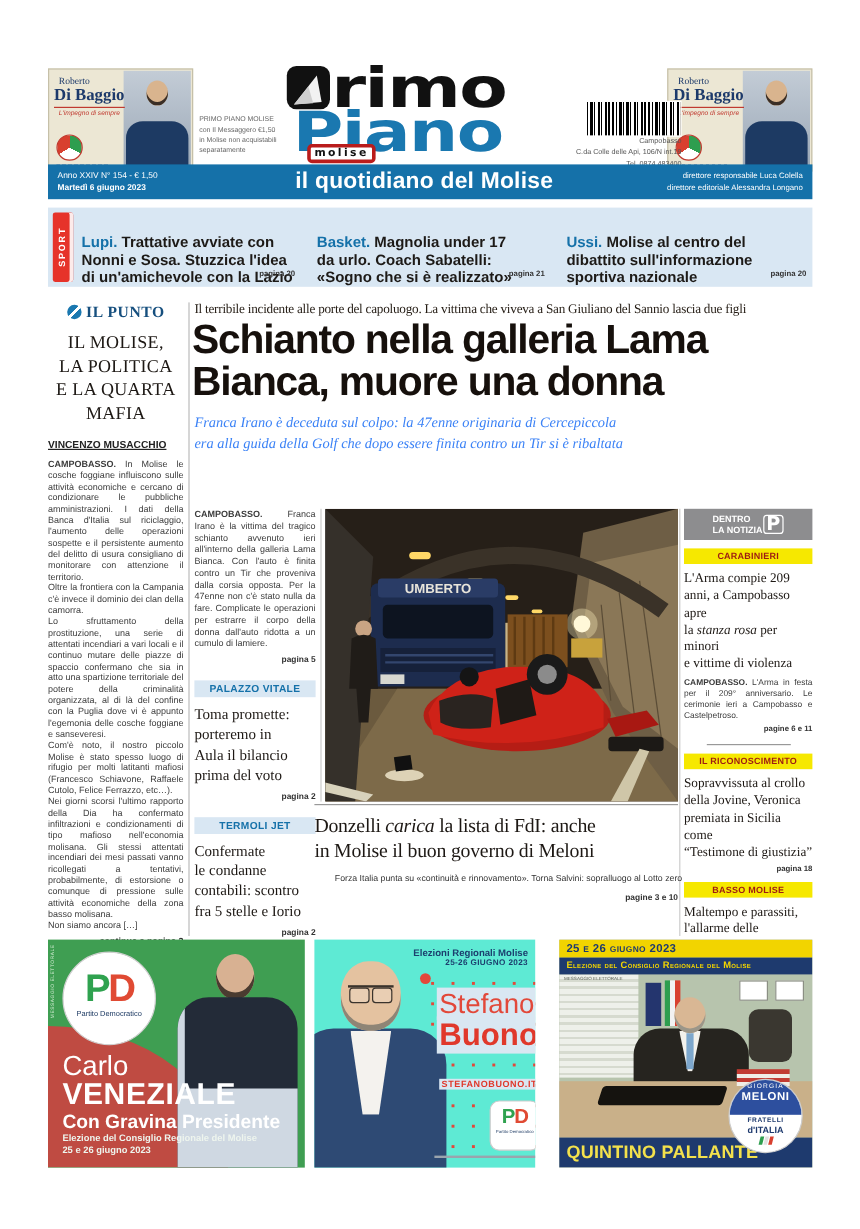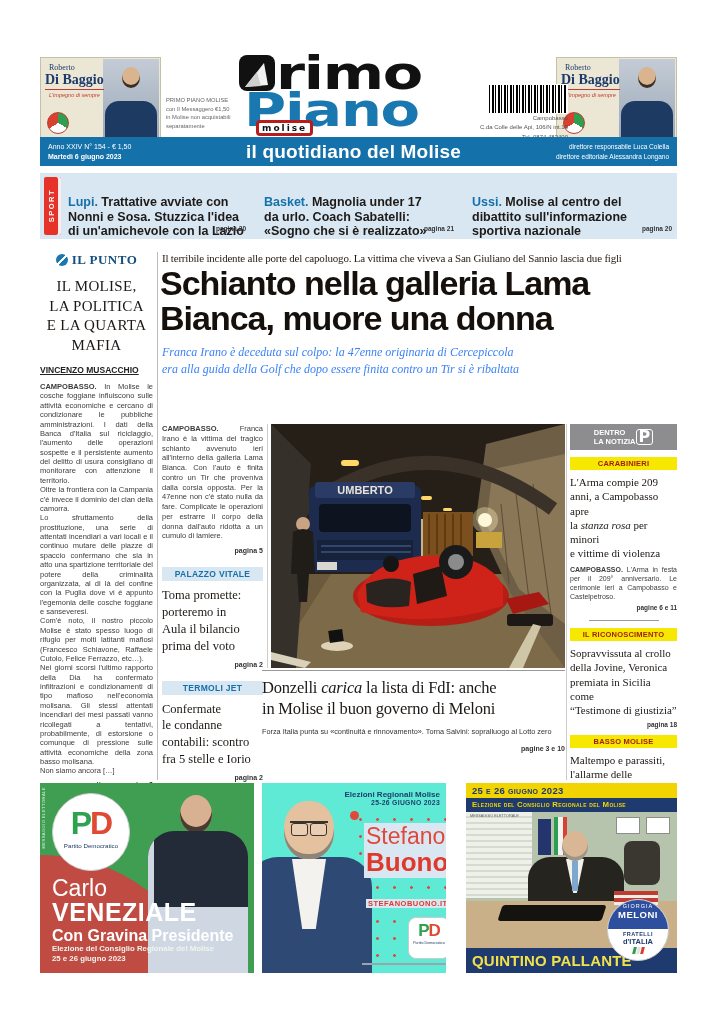--- a/index.html
+++ b/index.html
@@ -75,21 +75,21 @@
   .dn-head .p{font-size:16px;font-weight:bold;font-family:"DejaVu Sans",sans-serif;border:1.5px solid #fff;border-radius:3px;line-height:14px;padding:0 2px;}
   .dn-tag{margin-top:7px;height:13px;line-height:13px;background:#f6e800;color:#9e1b12;font-size:7.5px;font-weight:bold;text-align:center;letter-spacing:0.2px;}
   .dn-title{margin-top:5px;font-family:"Liberation Serif",serif;font-size:11px;line-height:1.3;color:#1d1814;white-space:pre-line;}
   .dn-body{margin-top:4px;font-size:7px;line-height:1.3;text-align:justify;color:#3c3c3c;}
   .dn-page{text-align:right;font-size:6.5px;font-weight:bold;color:#333;margin-top:3px;}
   .dn-div{width:70px;height:1px;background:#999;margin:9px auto 2px;}
 
   
   .donz{left:262px;top:670px;width:303px;border-top:1px solid #999;padding-top:6px;}
   .donz-h{font-family:"Liberation Serif",serif;font-size:16.5px;line-height:1.28;letter-spacing:-0.2px;color:#1d1814;white-space:pre-line;}
-  .donz-sub{margin-top:8px;font-size:7.3px;color:#333;white-space:nowrap;}
+  .donz-sub{margin-top:8px;font-size:7.3px;color:#333;white-space:nowrap;margin-left:17px;}
   .donz-page{margin-top:9px;text-align:right;font-size:7px;font-weight:bold;color:#333;}
 
   
   .ad{top:783px;height:190px;overflow:hidden;}
   
   .vz{left:40px;width:214px;background:#3f9e52;}
   .vz-red{position:absolute;left:0;bottom:0;width:150px;height:118px;background:#bf4b42;border-radius:0 100% 0 0;}
   .vz-man{position:absolute;right:0;top:6px;width:108px;height:184px;}
   .vz-man::before{content:"";position:absolute;top:6px;left:34px;width:32px;height:38px;border-radius:50%;background:#d8b192;box-shadow:0 -6px 0 #4a3b30 inset;}
   .vz-man::after{content:"";position:absolute;top:42px;left:2px;width:100px;height:142px;border-radius:26px 26px 0 0;background:#232b38;box-shadow:inset 0 0 0 0 #fff, inset 30px -90px 0 -24px #cfd8e2;}

